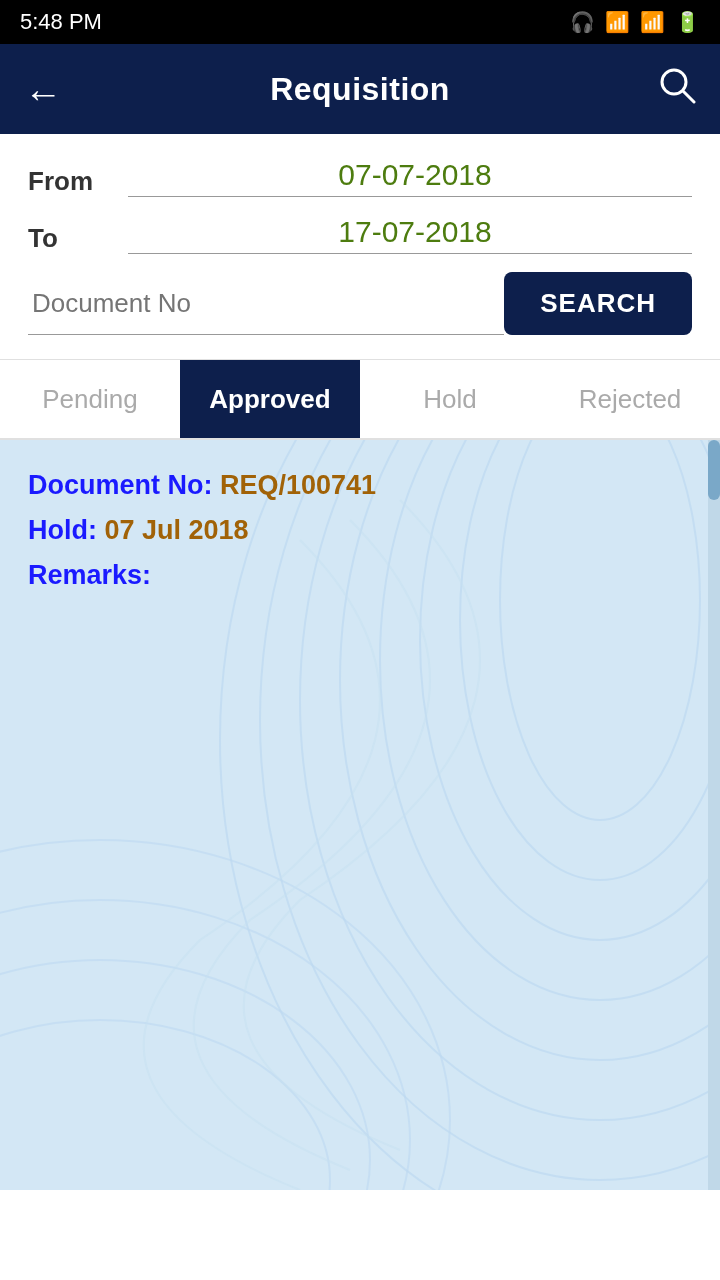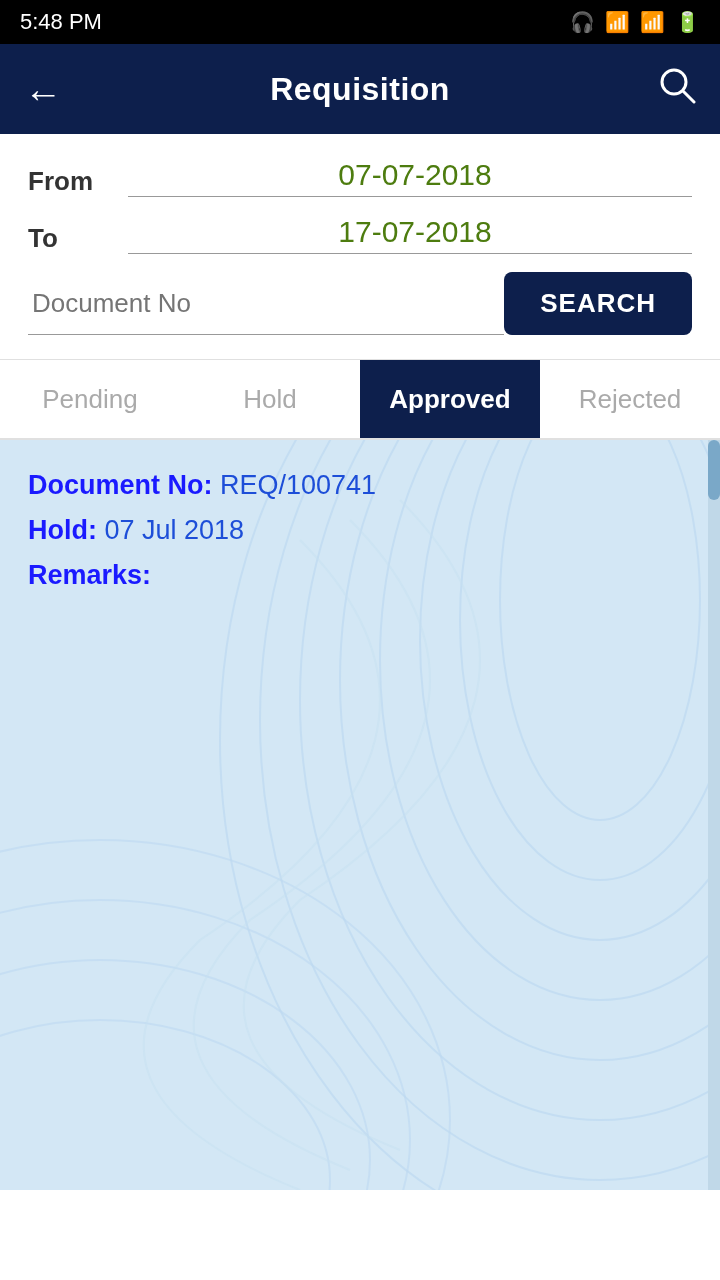--- a/index.html
+++ b/index.html
@@ -180,22 +180,22 @@
     .doc-line {
       font-size: 27px;
       margin-bottom: 14px;
       color: #111;
     }
     .doc-line .label {
       color: #1a1aff;
       font-weight: 700;
     }
     .doc-line .value {
-      color: #1d4ed8;
-      font-weight: 400;
+      color: #a16207;
+      font-weight: 700;
       margin-top: 14px;
     }
   </style>
 </head>
 <body>
 
 <div class="status-bar">
   <span>5:48 PM</span>
   <div class="status-bar-right">
     <span class="status-icon">🎧</span>
@@ -226,22 +226,22 @@
     <span class="form-value">17-07-2018</span>
   </div>
   <div class="form-row-search">
     <input class="doc-input" type="text" placeholder="Document No" style="">
     <button class="search-btn">SEARCH</button>
   </div>
 </div>
 
 <div class="tabs">
   <div class="tab">Pending</div>
+  <div class="tab active">Approved</div>
   <div class="tab">Hold</div>
-  <div class="tab active">Approved</div>
   <div class="tab">Rejected</div>
 </div>
 
 <div class="content-area">
 
   <svg class="bg-waves" viewBox="0 0 720 750" xmlns="http://www.w3.org/2000/svg" preserveAspectRatio="xMidYMid slice">
     <rect width="720" height="750" fill="#cce4f4"></rect>
 
     <ellipse cx="600" cy="300" rx="380" ry="500" fill="none" stroke="#a8ccec" stroke-width="2" opacity="0.7"></ellipse>
     <ellipse cx="600" cy="280" rx="340" ry="460" fill="none" stroke="#a8ccec" stroke-width="2" opacity="0.7"></ellipse>

